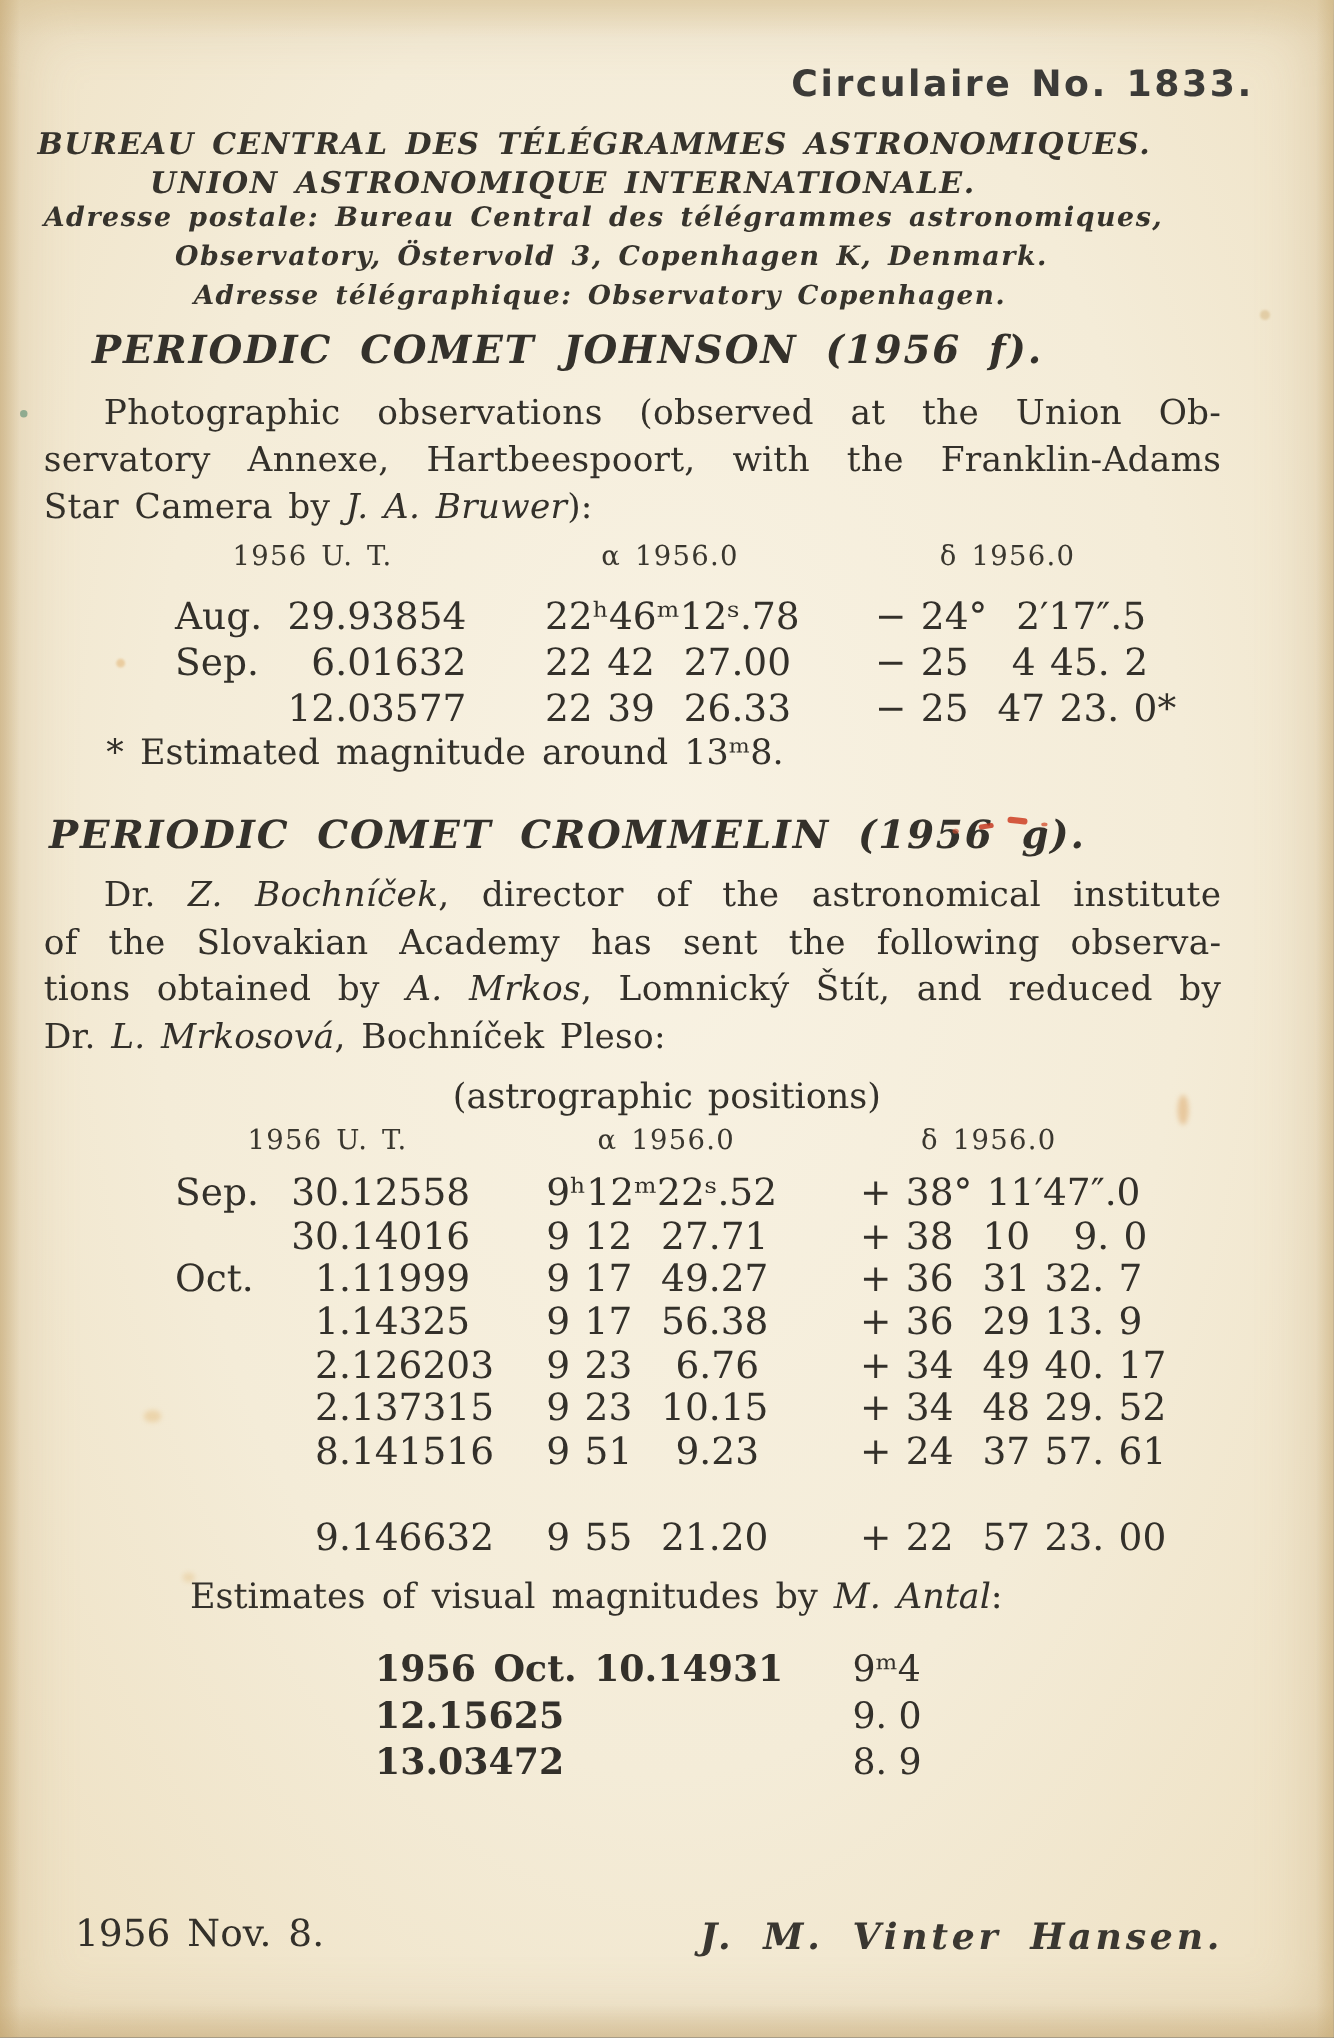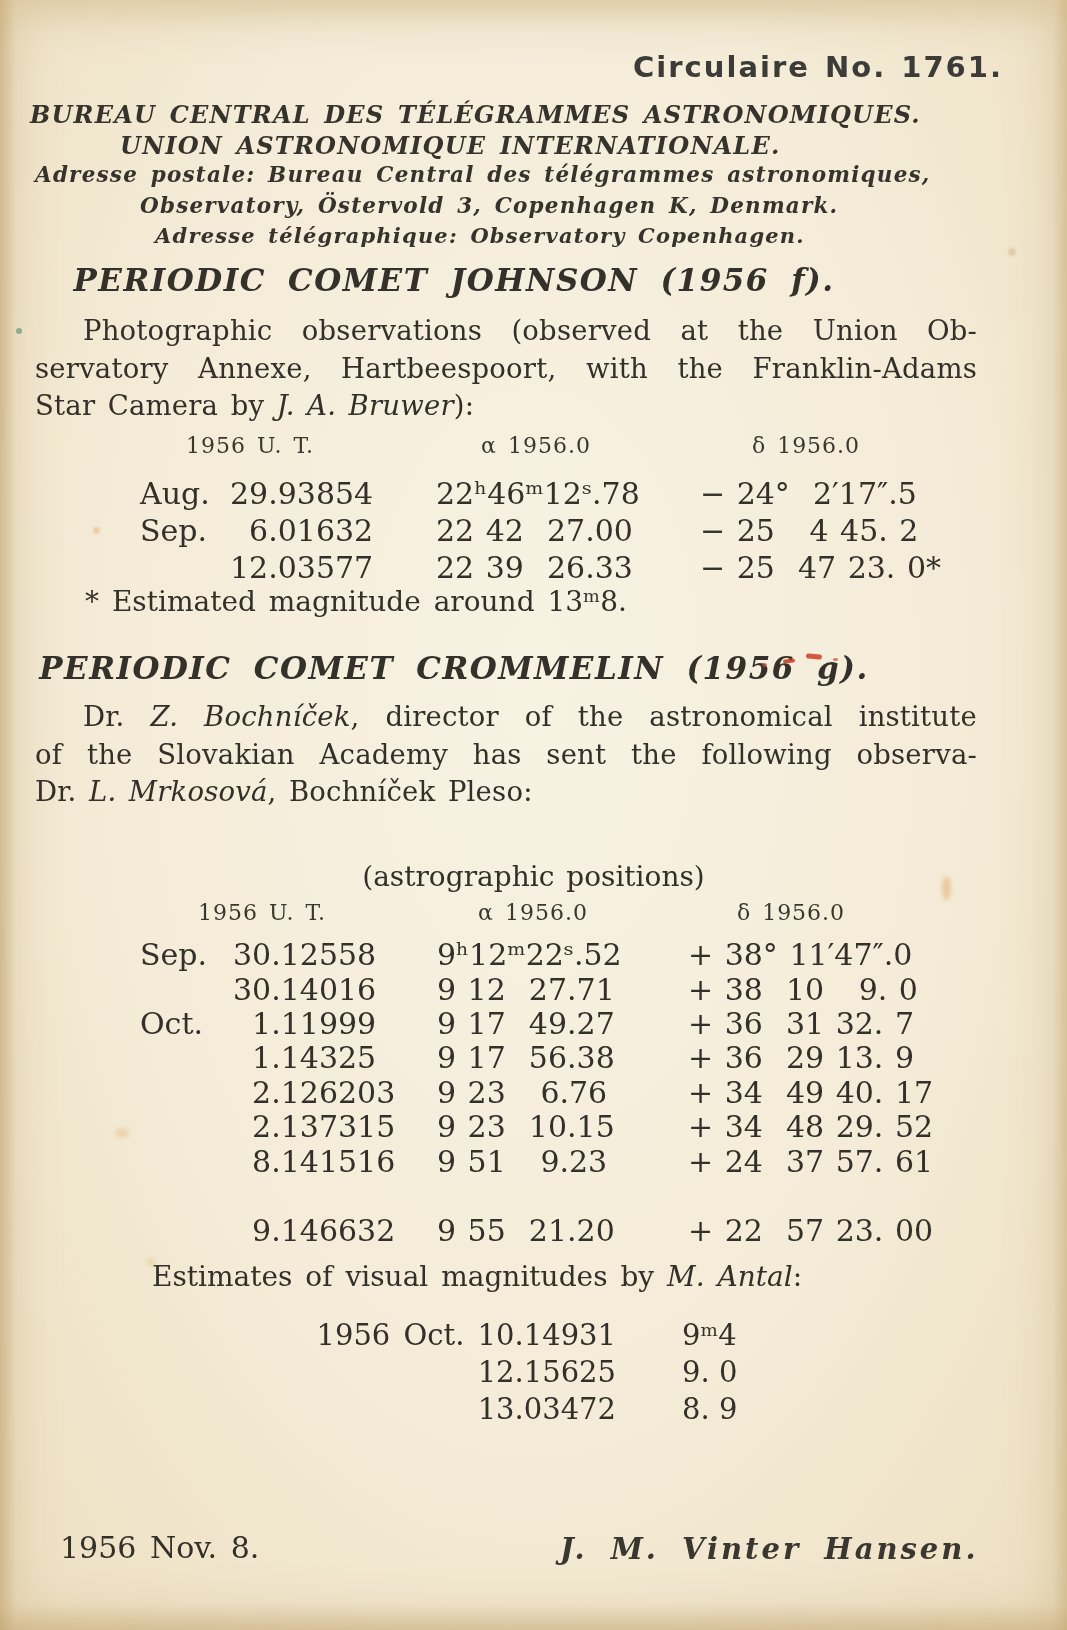--- a/index.html
+++ b/index.html
@@ -74,21 +74,21 @@
   .tbl-crommelin .r2{top:111px;} .tbl-crommelin .r3{top:145px;}
   .tbl-crommelin .r4{top:180px;} .tbl-crommelin .r5{top:214px;}
   .tbl-crommelin .r6{top:249px;} .tbl-crommelin .r7{top:283px;}
   .tbl-crommelin .r8{top:318px;}
   .footnote{top:585px;left:85px;font-size:28px;word-spacing:4px;}
   .subhead{top:860px;left:0;width:1067px;text-align:center;font-size:28px;word-spacing:3px;}
   .estimates{top:1260px;left:152px;font-size:28px;word-spacing:4px;}
   .mags{top:1318px;left:0;width:1067px;font-size:29px;}
   .mgrow{position:absolute;left:0;width:100%;height:37px;}
   .mg0{top:0;} .mg1{top:37px;} .mg2{top:74px;}
-  .mg-date{position:absolute;left:300px;width:316px;text-align:right;white-space:pre;word-spacing:4px;}
+  .mg-date{position:absolute;left:300px;width:316px;white-space:pre;word-spacing:4px;font-weight:bold;}
   .mg-val{position:absolute;left:662px;white-space:pre;margin-left:20px;}
   
   .f-date{top:1530px;left:60px;font-size:30px;word-spacing:4px;}
   .f-sign{top:1532px;left:560px;font-size:29px;font-style:italic;font-weight:bold;letter-spacing:3px;word-spacing:10px;color:#3a3731;}
   
   .speck{position:absolute;border-radius:50%;}
   .s-red1{left:783px;top:659px;width:12px;height:4px;background:#c43a22;opacity:.85;border-radius:2px;transform:rotate(-8deg);}
   .s-red2{left:806px;top:654px;width:16px;height:5px;background:#cc3318;opacity:.8;border-radius:3px;transform:rotate(6deg);}
   .s-red3{left:762px;top:663px;width:5px;height:4px;background:#c54b30;opacity:.7;}
   .s-red4{left:833px;top:658px;width:5px;height:3px;background:#d04020;opacity:.7;}
@@ -97,21 +97,21 @@
   .s-orange2{left:93px;top:527px;width:7px;height:7px;background:#dca050;opacity:.4;filter:blur(1px);}
   .s-stain1{left:115px;top:1128px;width:14px;height:10px;background:#dfae62;opacity:.35;filter:blur(2px);}
   .s-stain2{left:146px;top:1258px;width:10px;height:8px;background:#ddb068;opacity:.3;filter:blur(2px);}
   .s-stain3{left:1008px;top:248px;width:8px;height:8px;background:#c9a05e;opacity:.35;filter:blur(1px);}
 </style>
 </head>
 <body>
 
 <div class="page">
 
-  <div class="abs circ">Circulaire No. 1761.</div>
+  <div class="abs circ">Circulaire No. 1833.</div>
   <div class="abs mast l2">UNION ASTRONOMIQUE INTERNATIONALE.</div>
   <div class="abs mast l1">BUREAU CENTRAL DES TÉLÉGRAMMES ASTRONOMIQUES.</div>
   <div class="abs mast l3">Adresse postale:  Bureau Central des télégrammes astronomiques,</div>
   <div class="abs mast l4">Observatory, Östervold 3, Copenhagen K, Denmark.</div>
   <div class="abs mast l5">Adresse télégraphique:  Observatory Copenhagen.</div>
 
   <div class="abs sec-title t-johnson">PERIODIC COMET JOHNSON (1956 f).</div>
 
   <div class="abs para p-johnson">
     <div class="pl indent">Photographic observations (observed at the Union Ob-</div>
@@ -145,20 +145,21 @@
     </div>
   </div>
 
   <div class="abs footnote">*  Estimated magnitude around 13ᵐ8.</div>
 
   <div class="abs sec-title t-crommelin">PERIODIC COMET CROMMELIN (1956 g).</div>
 
   <div class="abs para p-crommelin">
     <div class="pl indent"><span>Dr. </span><span class="ital">Z. Bochníček</span><span>, director of the astronomical institute</span></div>
     <div class="pl">of the Slovakian Academy has sent the following observa-</div>
+    <div class="pl"><span>tions obtained by </span><span class="ital">A. Mrkos</span><span>, Lomnický Štít, and reduced by</span></div>
     <div class="pl last"><span>Dr. </span><span class="ital">L. Mrkosová</span><span>, Bochníček Pleso:</span></div>
   </div>
 
   <div class="abs subhead">(astrographic positions)</div>
 
   <div class="abs otable tbl-crommelin">
     <div class="thead">
       <span class="h h-date">1956 U. T.</span>
       <span class="h h-ra">α 1956.0</span>
       <span class="h h-dec">δ 1956.0</span>

